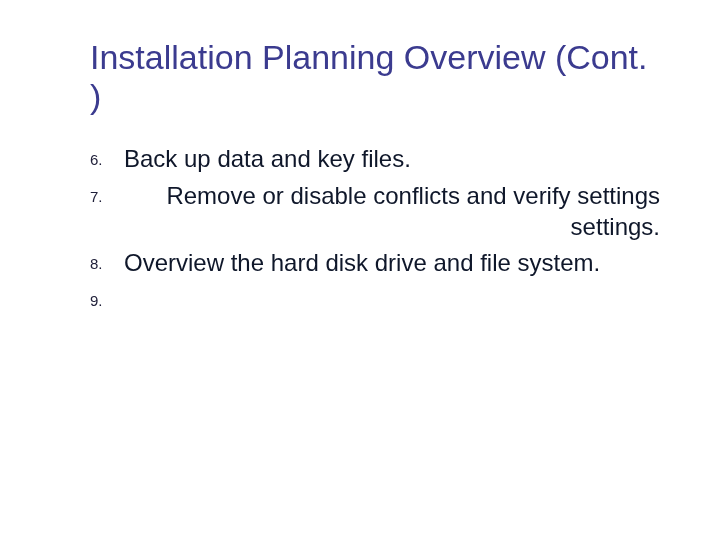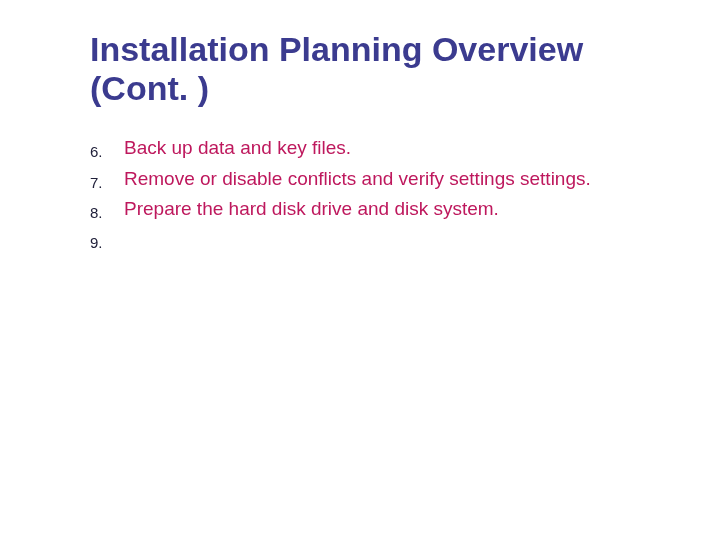--- a/index.html
+++ b/index.html
@@ -15,61 +15,62 @@
     box-sizing: border-box;
     width: 720px;
     height: 540px;
     padding: 30px 60px 30px 90px;
     position: relative;
   }
   .title {
     color: #3b3b8f;
     font-size: 34px;
     line-height: 1.15;
-    font-weight: 700;
-    margin: 0 0 28px 0;
+    font-weight: 400;
+    margin: 8px 0 28px 0;
   }
   .list {
     margin-top: 8px;
   }
   .row {
     display: flex;
     align-items: flex-start;
     margin-bottom: 6px;
   }
   .num {
     width: 34px;
     flex: 0 0 34px;
     text-align: left;
     font-size: 15px;
     color: #20203a;
     padding-top: 7px;
   }
   .body {
-    font-size: 19px;
+    font-size: 24px;
     line-height: 1.28;
-    color: #be185d;
+    color: #0f172a;
+    text-align: right;
   }
 </style>
 </head>
 <body>
 
 <div class="slide">
   <h1 class="title">Installation Planning Overview (Cont. )</h1>
 
   <div class="list">
     <div class="row">
       <div class="num">6.</div>
       <div class="body">Back up data and key files.</div>
     </div>
     <div class="row">
       <div class="num">7.</div>
       <div class="body">Remove or disable conflicts and verify settings settings.</div>
     </div>
     <div class="row">
       <div class="num">8.</div>
-      <div class="body">Prepare the hard disk drive and disk system.</div>
+      <div class="body">Overview the hard disk drive and file system.</div>
     </div>
     <div class="row">
       <div class="num">9.</div>
     </div>
   </div>
 </div>
 
 </body></html>

